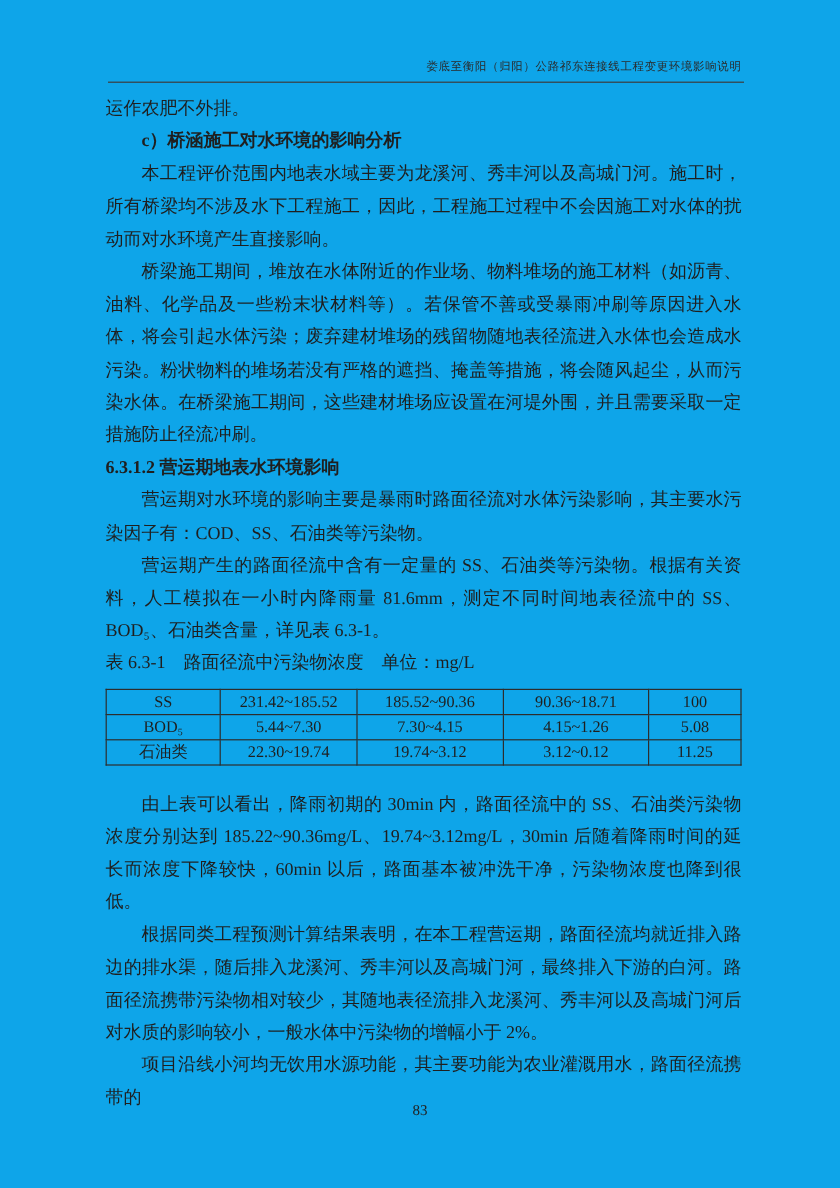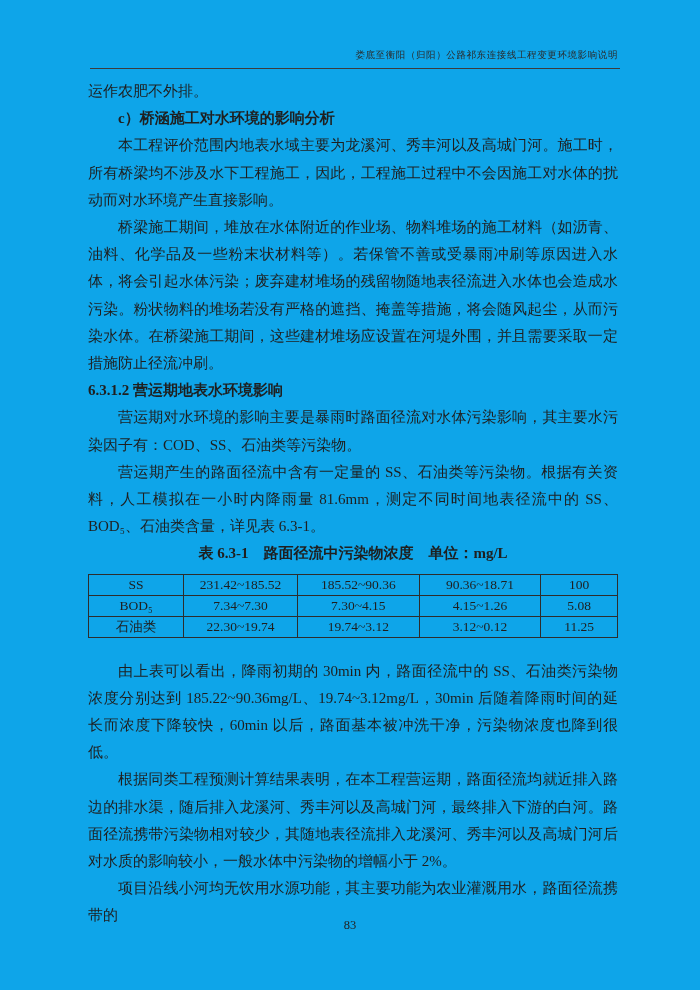--- a/index.html
+++ b/index.html
@@ -41,22 +41,22 @@
     font-size: 15px;
     line-height: 27.2px;
     text-align: justify;
   }
   .para { text-indent: 2em; }
   .noindent { text-indent: 0; }
   .heading { text-indent: 0; font-weight: bold; font-size: 15px; }
   .heading.indent { text-indent: 2em; }
   
   .table-title {
-    text-align: center;
-    font-weight: bold;
+    text-align: left;
+    font-weight: normal;
     text-indent: 0;
   }
   .table-wrap { margin-top: 6px; margin-bottom: 20px; }
   table.data-table {
     width: 100%;
     border-collapse: collapse;
     table-layout: fixed;
     border: 1.6px solid #2d2d2d;
     font-size: 13.5px;
     line-height: 1.15;
@@ -131,21 +131,21 @@
         <tbody>
         <tr>
           <td>SS</td>
           <td>231.42~185.52</td>
           <td>185.52~90.36</td>
           <td>90.36~18.71</td>
           <td>100</td>
         </tr>
         <tr>
           <td>BOD₅</td>
-          <td>7.34~7.30</td>
+          <td>5.44~7.30</td>
           <td>7.30~4.15</td>
           <td>4.15~1.26</td>
           <td>5.08</td>
         </tr>
         <tr>
           <td>石油类</td>
           <td>22.30~19.74</td>
           <td>19.74~3.12</td>
           <td>3.12~0.12</td>
           <td>11.25</td>

